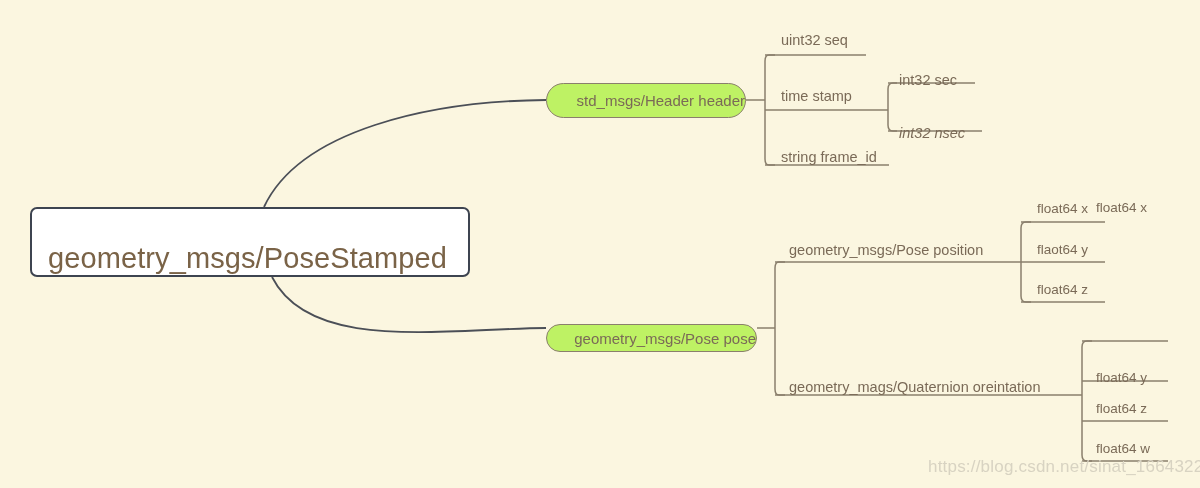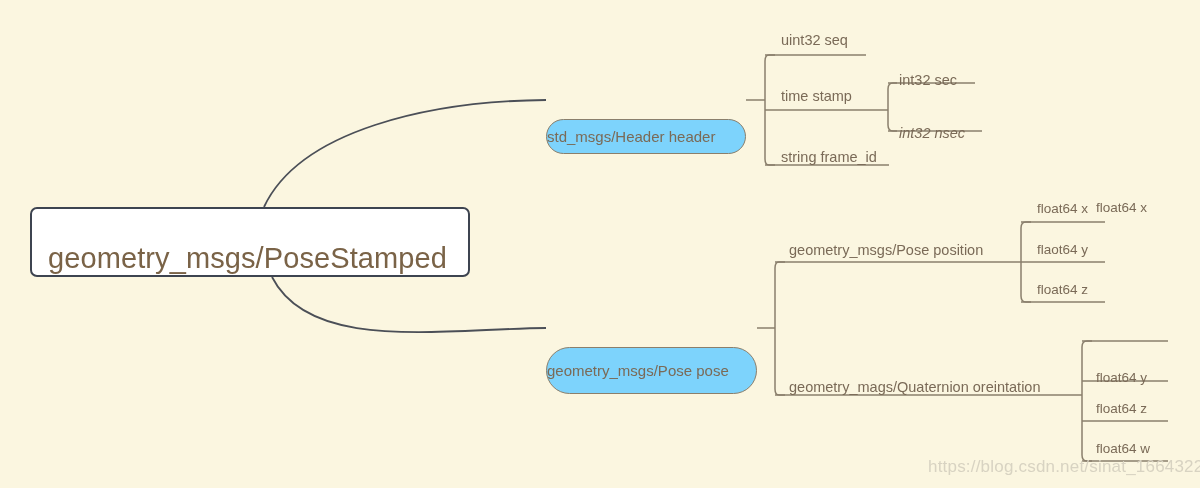--- a/index.html
+++ b/index.html
@@ -42,36 +42,35 @@
   .root-label {
     font-size: 29px;
     color: #7a6347;
     letter-spacing: 0.1px;
     white-space: nowrap;
   }
 
   
   .pill {
     position: absolute;
-    background: #7dd3fc;
+    background: #bef264;
     border: 1.4px solid #8a7f6c;
     border-radius: 999px;
     box-sizing: border-box;
     display: flex;
     align-items: center;
-    justify-content: flex-start;
+    justify-content: flex-end;
     white-space: nowrap;
-    margin-top: 36px;
   }
   .pill-label {
     font-size: 15px;
     color: #7a6a57;
   }
   #pill-header { left: 546px; top: 83px;  width: 200px; height: 35px; }
-  #pill-pose   { left: 546px; top: 311px; width: 211px; height: 47px; }
+  #pill-pose   { left: 546px; top: 324px; width: 211px; height: 28px; }
 
   
   .leaf {
     position: absolute;
     white-space: nowrap;
     font-size: 14.5px;
     color: #7a6a57;
     line-height: 1;
   }
   .leaf.small { font-size: 13.5px; }

